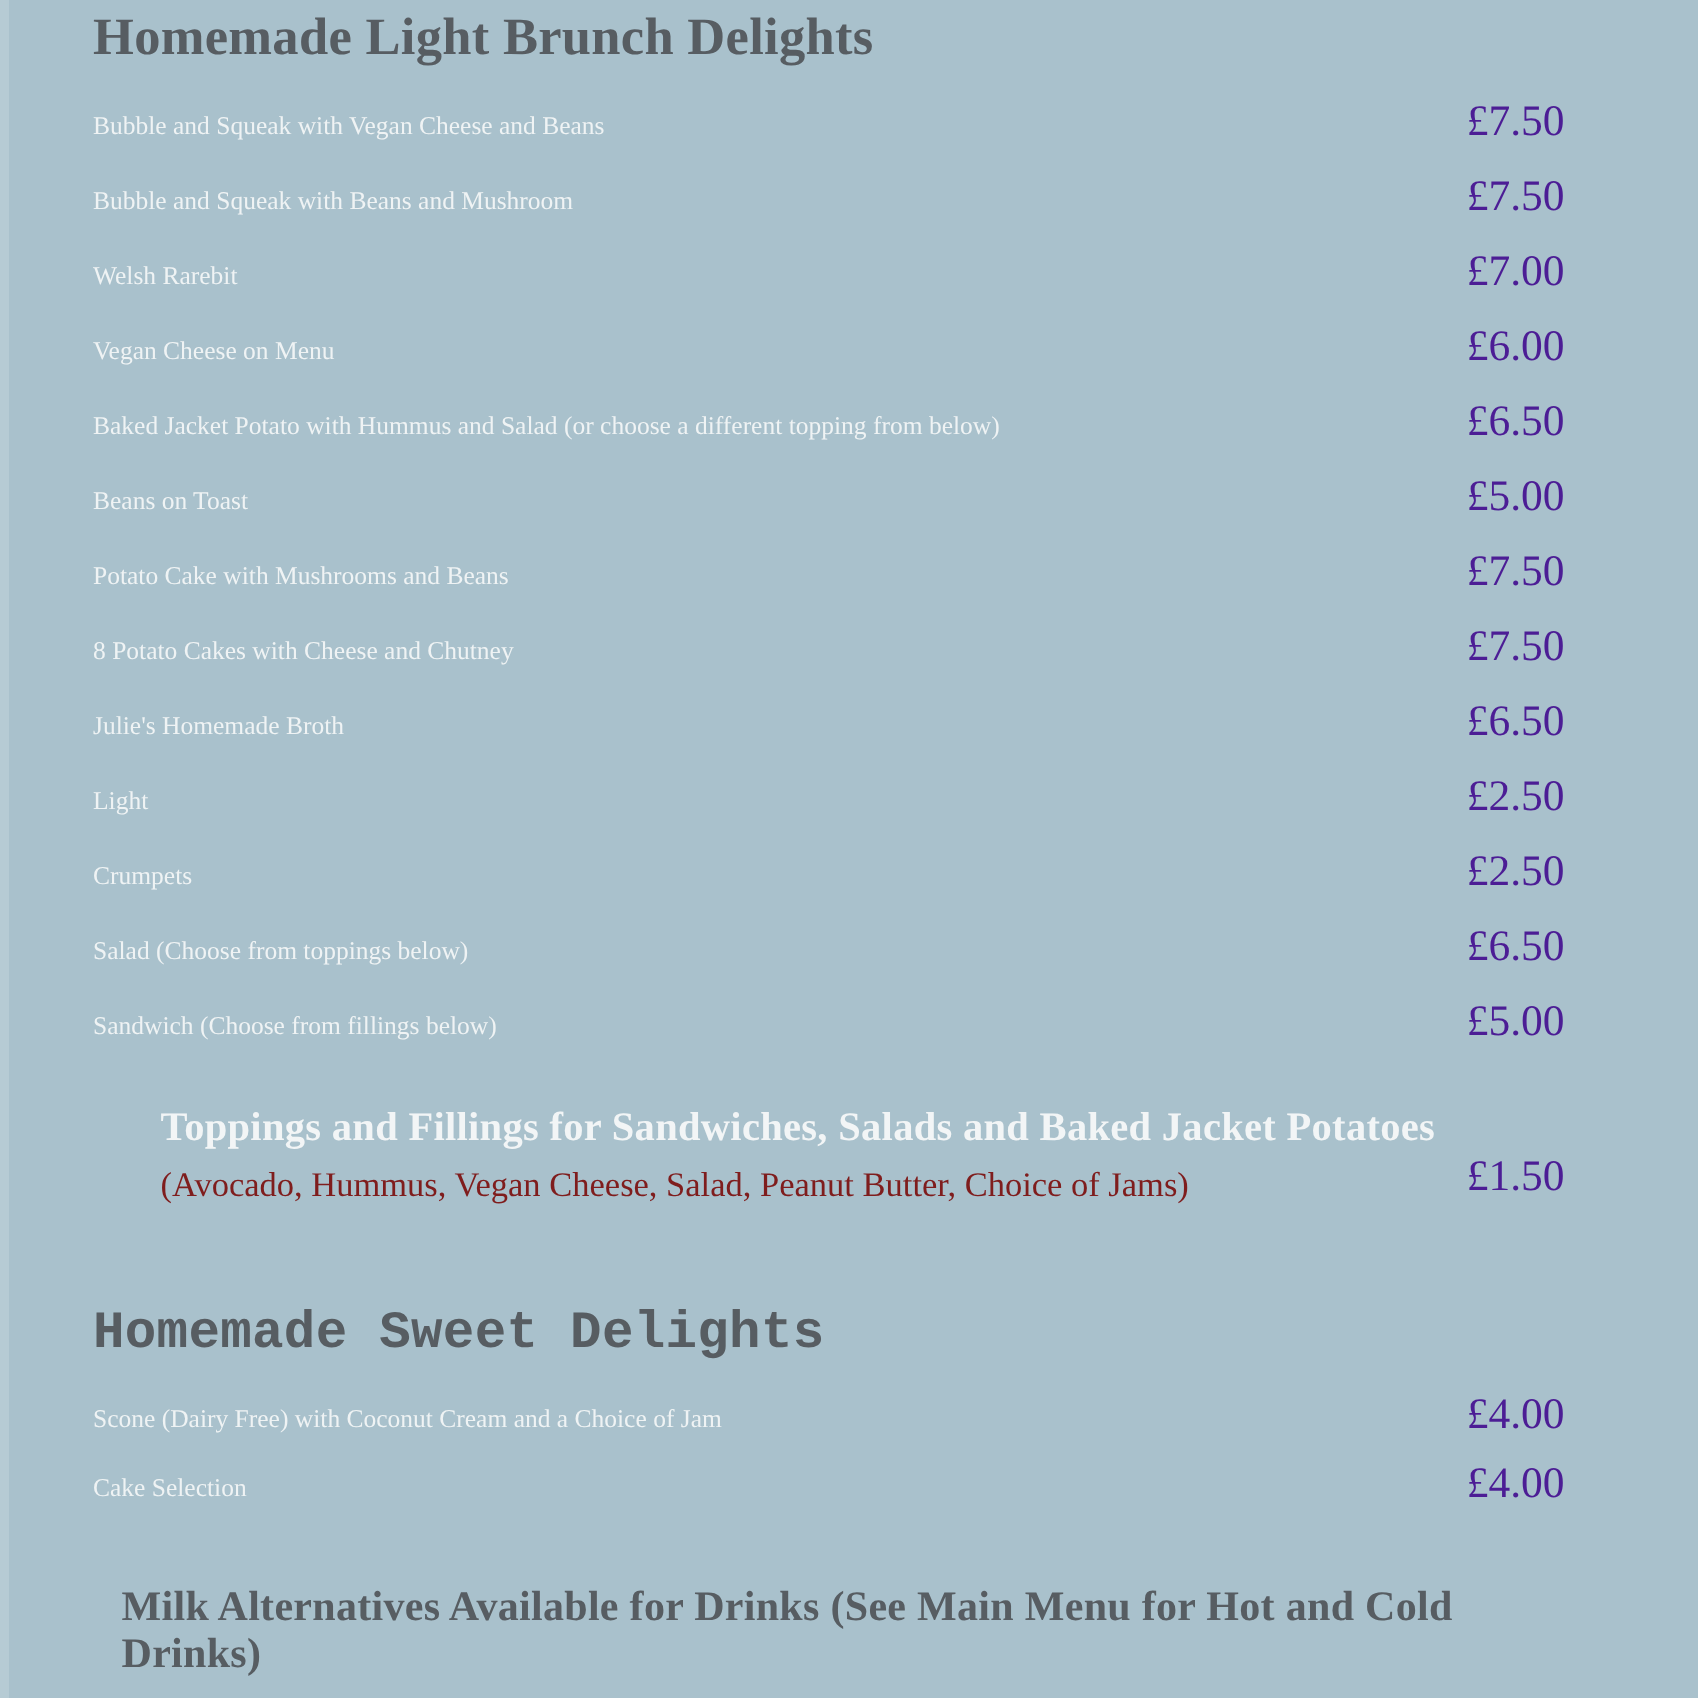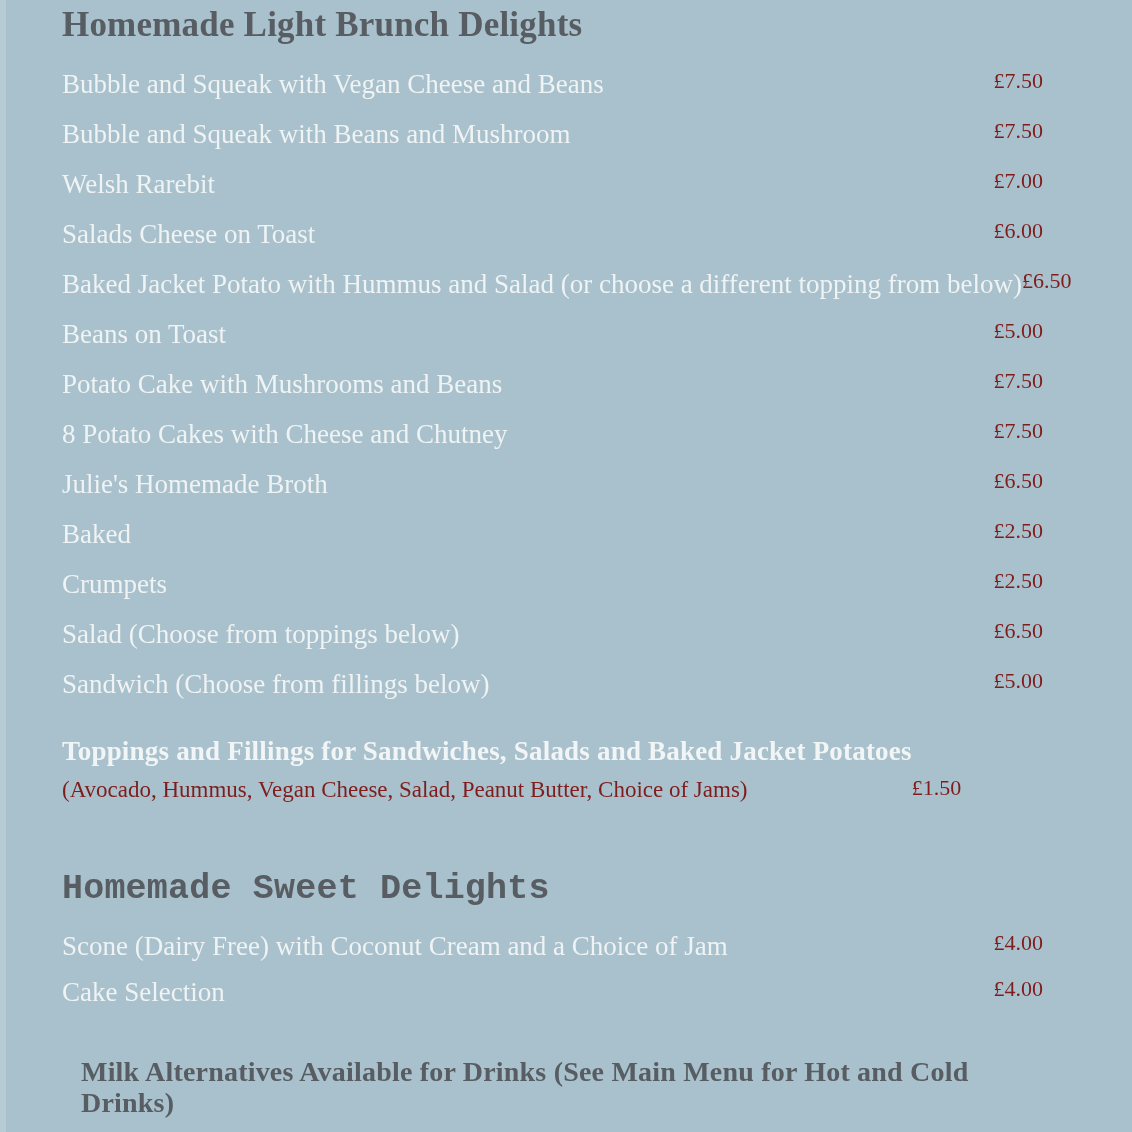--- a/index.html
+++ b/index.html
@@ -30,34 +30,35 @@
     letter-spacing: 0.2px;
   }
   .menu-list { margin-top: 15px; }
   .menu-row {
     height: 50px;
     display: flex;
     justify-content: space-between;
     align-items: center;
   }
   .item-name {
-    font-size: 27px;
+    font-size: 17px;
     color: #eff3f4;
     white-space: nowrap;
   }
   .item-price {
-    font-size: 22px;
-    color: #7f1d1d;
+    font-size: 29px;
+    color: #4c1d95;
     transform: translateY(-3px);
     white-space: nowrap;
+    margin-left: 21px;
   }
   .toppings {
     margin-top: 28px;
     display: flex;
-    justify-content: flex-start;
+    justify-content: flex-end;
     align-items: flex-end;
   }
   .toppings-title {
     font-size: 27px;
     font-weight: bold;
     line-height: 29px;
     color: #f2f5f6;
     letter-spacing: 0.2px;
   }
   .toppings-subtitle {
@@ -102,21 +103,21 @@
     </div>
     <div class="menu-row">
       <span class="item-name">Bubble and Squeak with Beans and Mushroom</span>
       <span class="item-price">£7.50</span>
     </div>
     <div class="menu-row">
       <span class="item-name">Welsh Rarebit</span>
       <span class="item-price">£7.00</span>
     </div>
     <div class="menu-row">
-      <span class="item-name">Salads Cheese on Toast</span>
+      <span class="item-name">Vegan Cheese on Menu</span>
       <span class="item-price">£6.00</span>
     </div>
     <div class="menu-row">
       <span class="item-name">Baked Jacket Potato with Hummus and Salad (or choose a different topping from below)</span>
       <span class="item-price">£6.50</span>
     </div>
     <div class="menu-row">
       <span class="item-name">Beans on Toast</span>
       <span class="item-price">£5.00</span>
     </div>
@@ -126,21 +127,21 @@
     </div>
     <div class="menu-row">
       <span class="item-name">8 Potato Cakes with Cheese and Chutney</span>
       <span class="item-price">£7.50</span>
     </div>
     <div class="menu-row">
       <span class="item-name">Julie's Homemade Broth</span>
       <span class="item-price">£6.50</span>
     </div>
     <div class="menu-row">
-      <span class="item-name">Baked</span>
+      <span class="item-name">Light</span>
       <span class="item-price">£2.50</span>
     </div>
     <div class="menu-row">
       <span class="item-name">Crumpets</span>
       <span class="item-price">£2.50</span>
     </div>
     <div class="menu-row">
       <span class="item-name">Salad (Choose from toppings below)</span>
       <span class="item-price">£6.50</span>
     </div>

